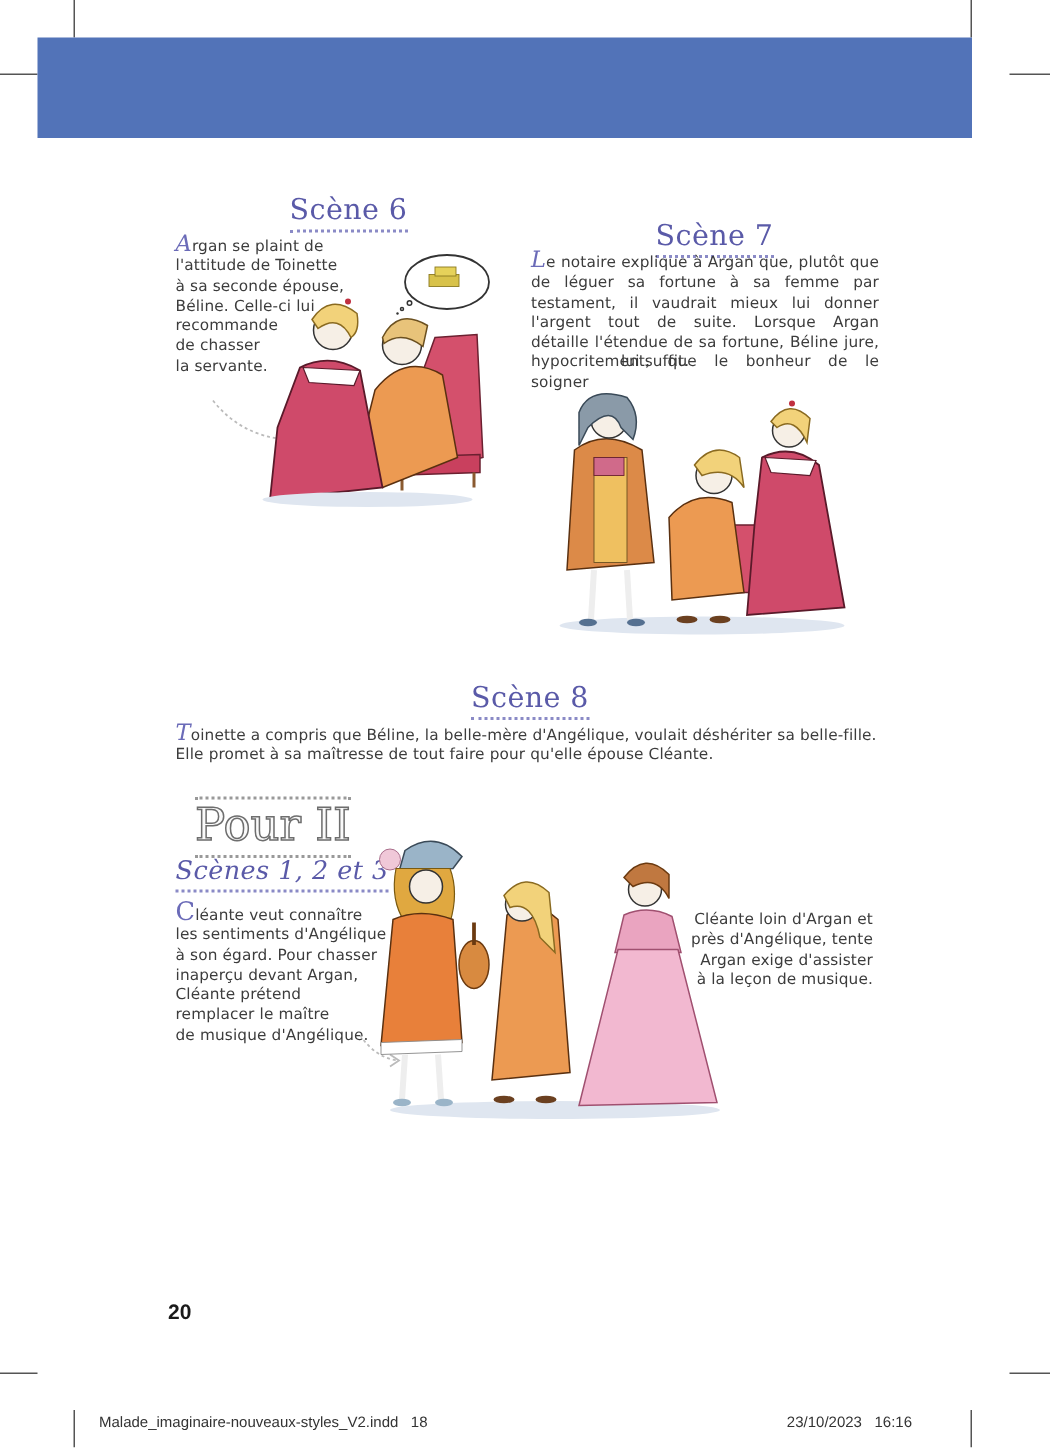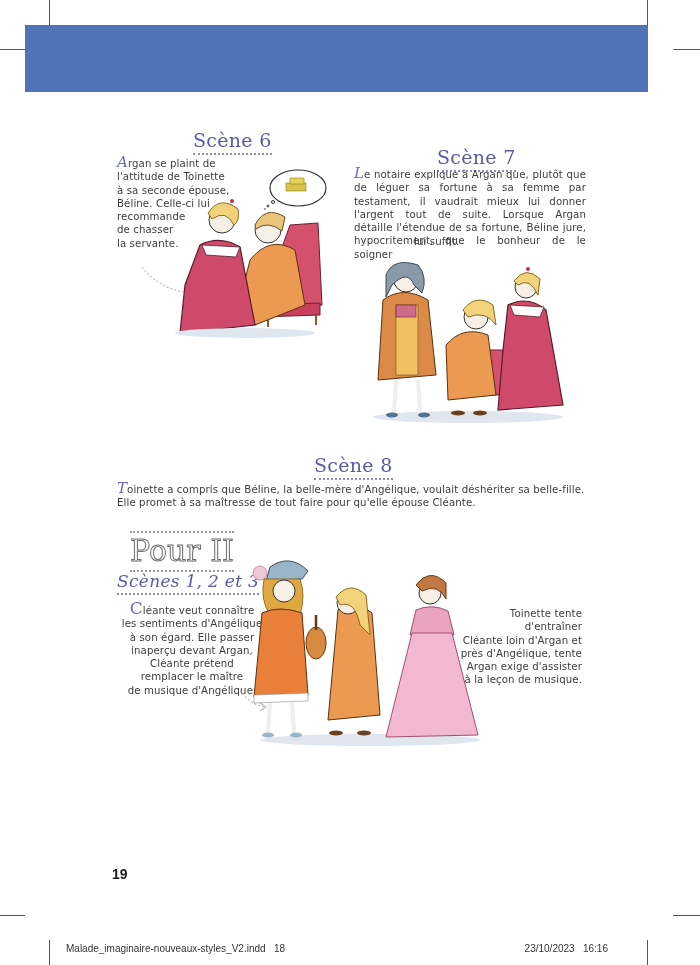--- a/index.html
+++ b/index.html
@@ -156,32 +156,31 @@
     <div><span class="dropcap">T</span><span>oinette a compris que Béline, la belle-mère d'Angélique, voulait déshériter sa belle-fille.</span></div>
     <div>Elle promet à sa maîtresse de tout faire pour qu'elle épouse Cléante.</div>
   </div>
 
   <div class="acte">Pour II</div>
 
   <div class="heading" style="left:117px;top:573px;font-size:17px;font-style:italic;">
     <span class="txt">Scènes 1, 2 et 3</span>
   </div>
 
-  <div class="para" style="left:117px;top:603px;width:150px;text-align:center;">
+  <div class="para" style="left:117px;top:603px;width:150px;">
     <div><span class="dropcap" style="font-style:normal;font-size:17px;">C</span><span>léante veut connaître</span></div>
     <div>les sentiments d'Angélique</div>
-    <div>à son égard. Elle passer</div>
+    <div>à son égard. Pour chasser</div>
     <div>inaperçu devant Argan,</div>
     <div>Cléante prétend</div>
     <div>remplacer le maître</div>
     <div>de musique d'Angélique.</div>
   </div>
 
   <div class="para" style="left:452px;top:607px;width:130px;text-align:right;">
-    <div>Toinette tente d'entraîner</div>
     <div>Cléante loin d'Argan et</div>
     <div>près d'Angélique, tente</div>
     <div>Argan exige d'assister</div>
     <div>à la leçon de musique.</div>
   </div>
 
   <svg class="illus" style="left:240px;top:555px;" width="240" height="195" viewBox="0 0 240 195">
     <ellipse cx="130" cy="185" rx="110" ry="6" fill="#dfe6f0"></ellipse>
 
     <path d="M0 135 Q 10 150 25 152" fill="none" stroke="#bbb" stroke-width="1.2" stroke-dasharray="2 2"></path>
@@ -206,16 +205,16 @@
     <path d="M96 42 Q110 25 126 40 L130 80 L120 70 Q115 45 100 50 Z" fill="#f2d27a" stroke="#8a6a20" stroke-width="1"></path>
     <ellipse cx="96" cy="178" rx="7" ry="2.5" fill="#6b4020"></ellipse>
     <ellipse cx="124" cy="178" rx="7" ry="2.5" fill="#6b4020"></ellipse>
 
     <circle cx="190" cy="38" r="11" fill="#f6efe6" stroke="#333" stroke-width="1"></circle>
     <path d="M176 30 Q190 12 206 28 L206 44 Q198 28 182 36 Z" fill="#c07840" stroke="#6b3a10" stroke-width="1"></path>
     <path d="M176 55 Q192 48 208 56 L214 80 L170 80 Z" fill="#eaa4c0" stroke="#a05070" stroke-width="1"></path>
     <path d="M172 78 L212 78 L238 180 L146 182 Z" fill="#f2b8d0" stroke="#a05070" stroke-width="1"></path>
   </svg>
 
-  <div class="pagenum">19</div>
+  <div class="pagenum">20</div>
   <div class="slug" style="left:66px;white-space:pre;">Malade_imaginaire-nouveaux-styles_V2.indd   18</div>
   <div class="slug" style="right:60px;white-space:pre;text-align:right;">23/10/2023   16:16</div>
 </div>
 
 </body></html>

